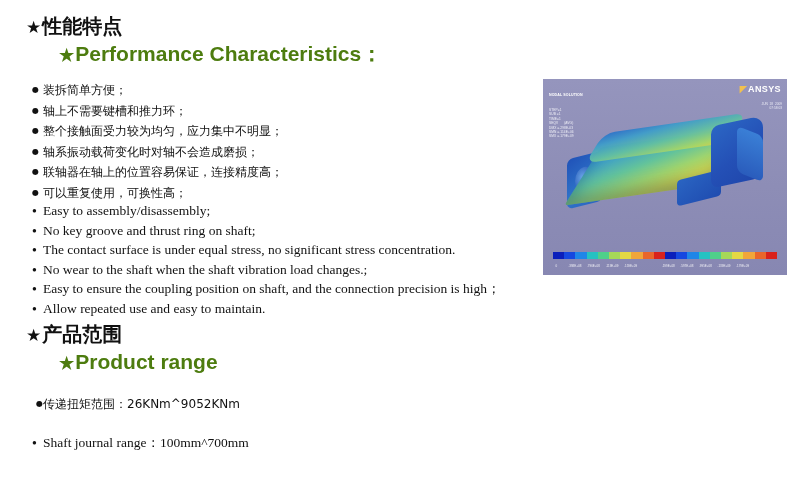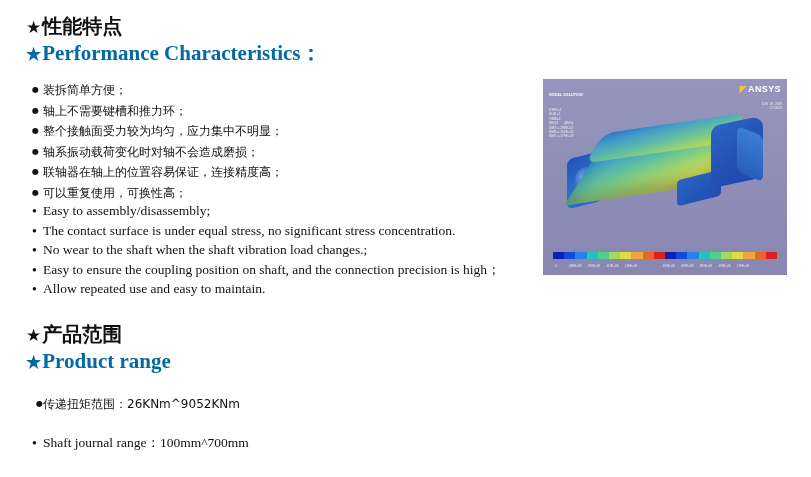--- a/index.html
+++ b/index.html
@@ -30,27 +30,28 @@
 
   .heading-cn {
     font-family: "DejaVu Sans", "Liberation Sans", sans-serif;
     font-size: 20px;
     font-weight: bold;
     line-height: 25px;
     color: #111111;
     white-space: nowrap;
   }
   .heading-en {
-    font-family: Liberation Serif, serif;
+    font-family: Liberation Sans, sans-serif;
     font-size: 21px;
     font-weight: bold;
     line-height: 27px;
-    color: #0369a1;
+    color: #4d7c0f;
     white-space: nowrap;
     margin-top: 1px;
+    margin-left: 33px;
   }
   .star {
     font-size: 17px;
     line-height: 17px;
     margin-right: 1px;
   }
 
   
   .list {
     position: absolute;
@@ -280,20 +281,21 @@
     <span class="li"><span class="dot">●</span><span>装拆简单方便；</span></span>
     <span class="li"><span class="dot">●</span><span>轴上不需要键槽和推力环；</span></span>
     <span class="li"><span class="dot">●</span><span>整个接触面受力较为均匀，应力集中不明显；</span></span>
     <span class="li"><span class="dot">●</span><span>轴系振动载荷变化时对轴不会造成磨损；</span></span>
     <span class="li"><span class="dot">●</span><span>联轴器在轴上的位置容易保证，连接精度高；</span></span>
     <span class="li"><span class="dot">●</span><span>可以重复使用，可换性高；</span></span>
   </div>
 
   <div class="list en-list" id="perf-en-list">
     <span class="li"><span class="dot">●</span><span>Easy to assembly/disassembly;</span></span>
+    <span class="li"><span class="dot">●</span><span>No key groove and thrust ring on shaft;</span></span>
     <span class="li"><span class="dot">●</span><span>The contact surface is under equal stress, no significant stress concentration.</span></span>
     <span class="li"><span class="dot">●</span><span>No wear to the shaft when the shaft vibration load changes.;</span></span>
     <span class="li"><span class="dot">●</span><span>Easy to ensure the coupling position on shaft, and the connection precision is high；</span></span>
     <span class="li"><span class="dot">●</span><span>Allow repeated use and easy to maintain.</span></span>
   </div>
 
   <div class="heading-block" id="range-heading">
     <div class="heading-cn"><span class="star">★</span><span>产品范围</span></div>
     <div class="heading-en"><span class="star">★</span><span>Product range</span></div>
   </div>

